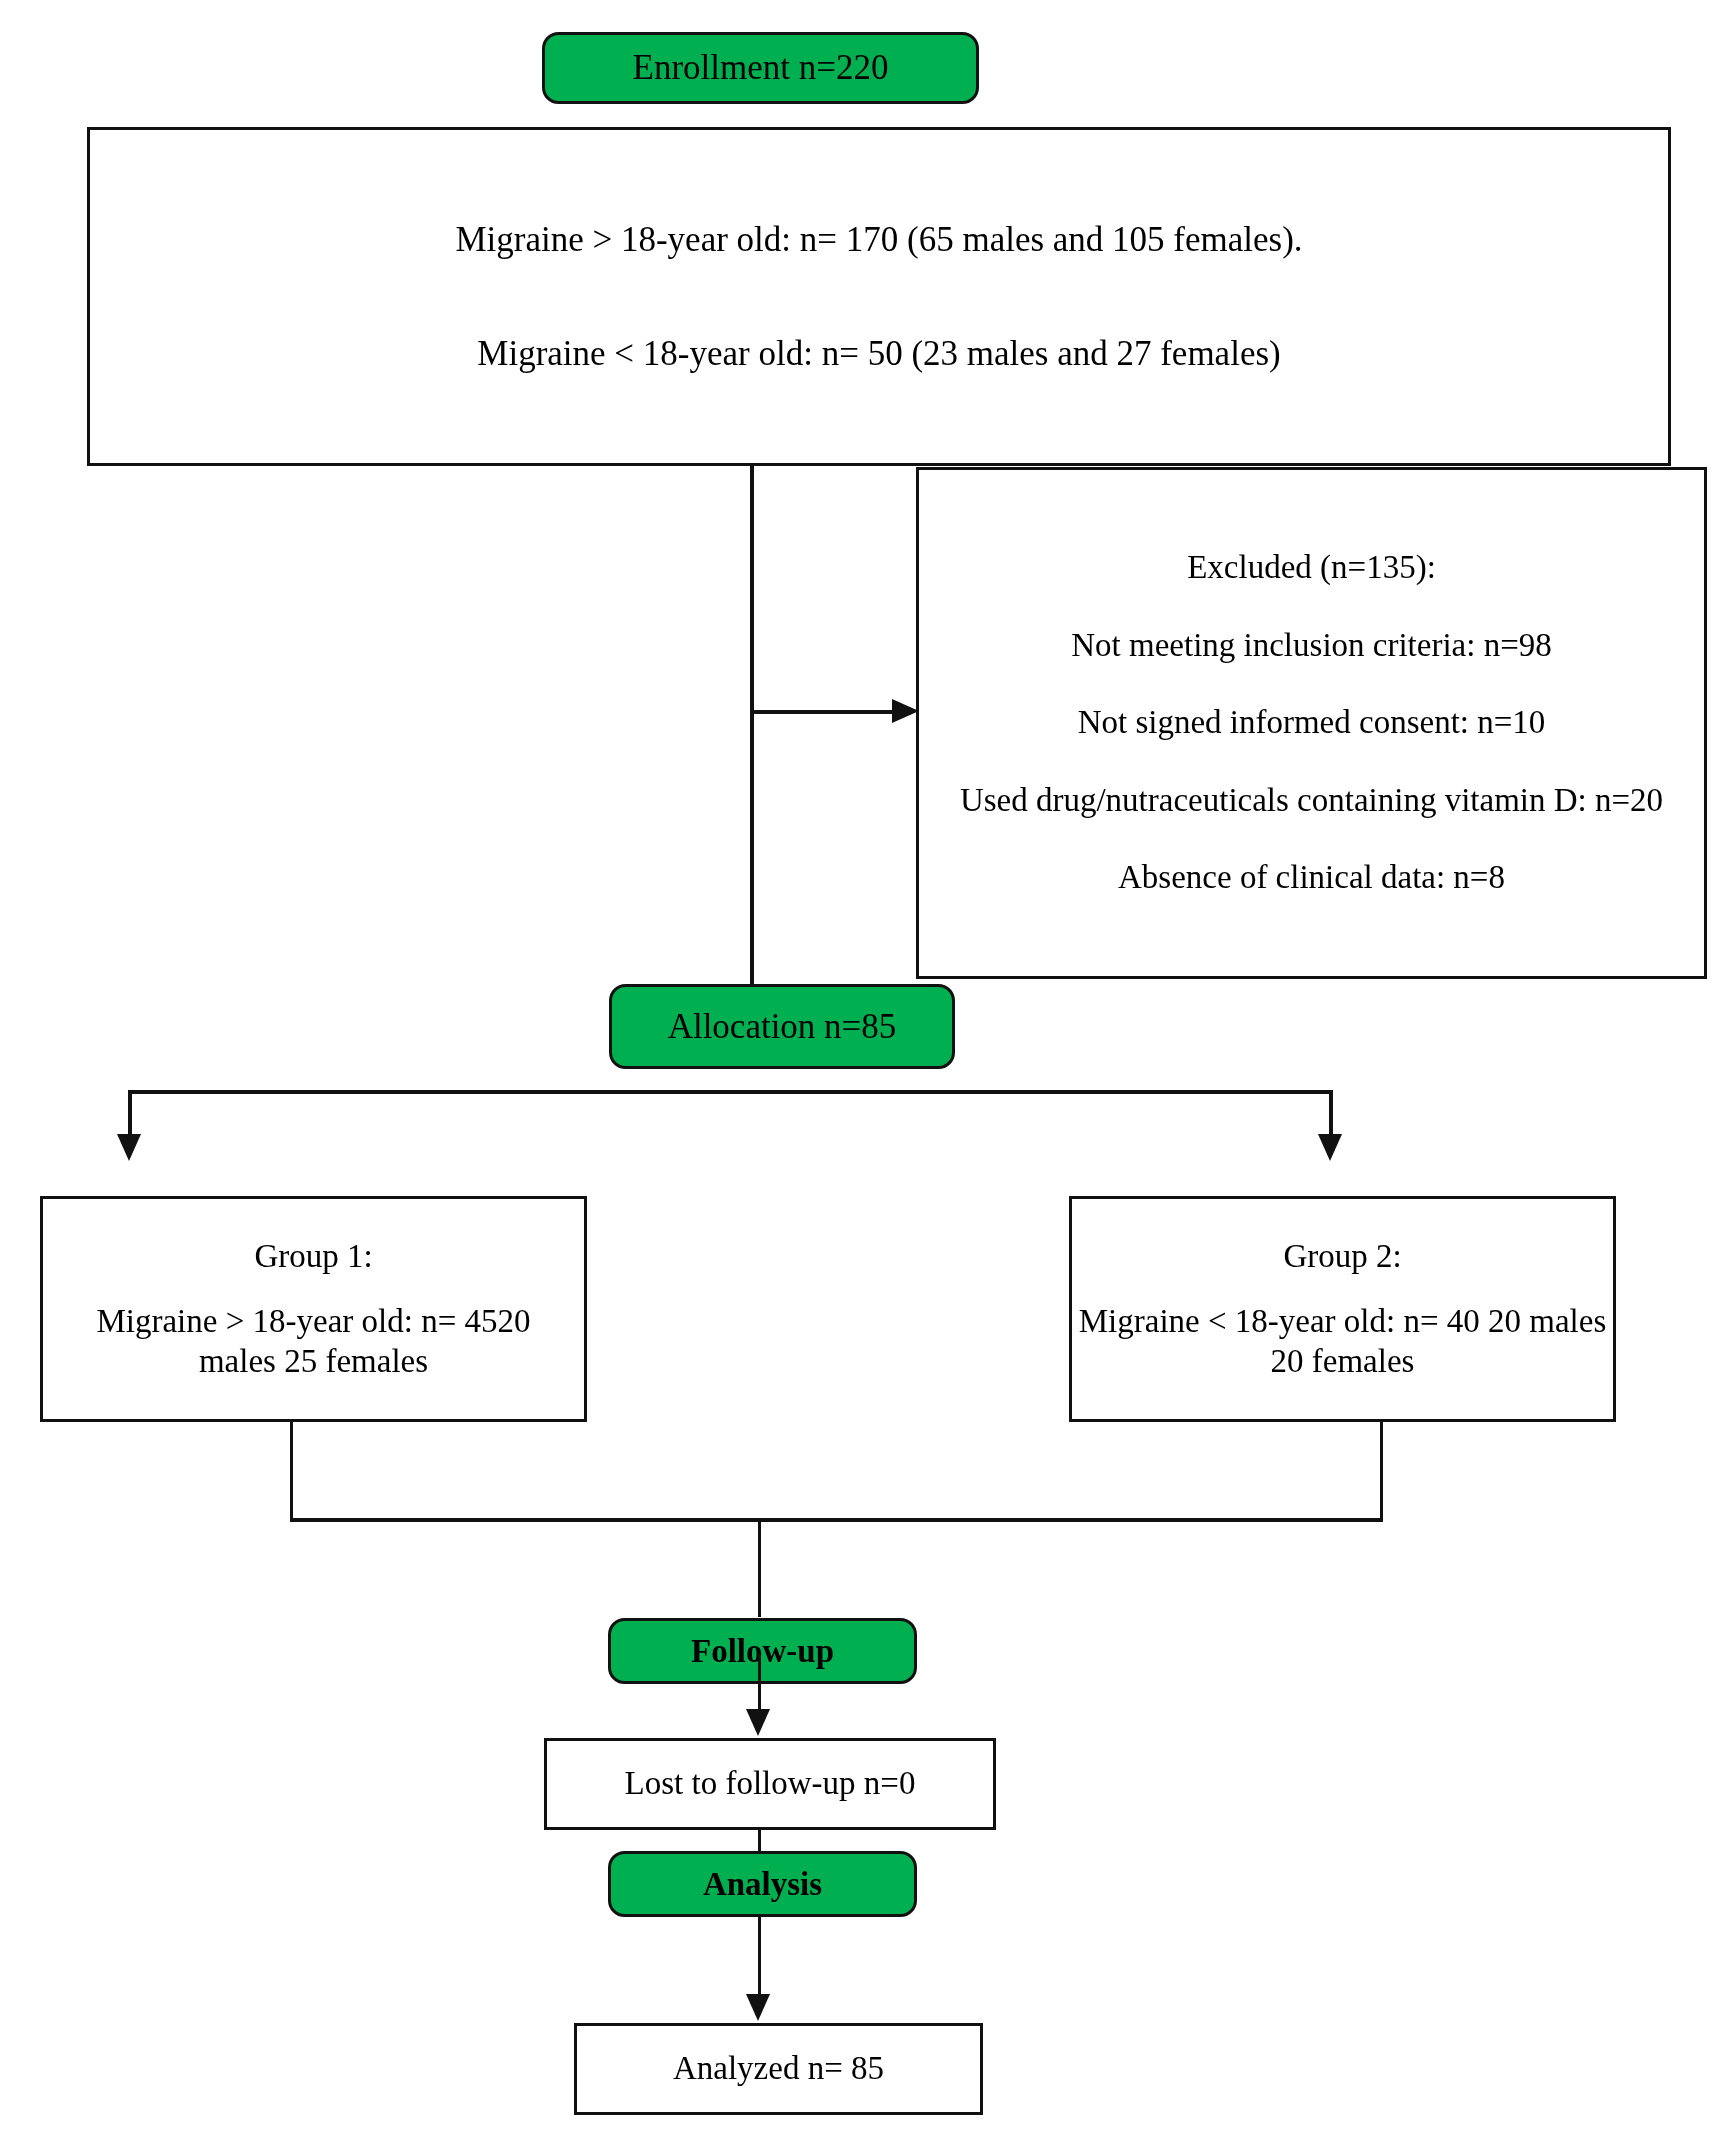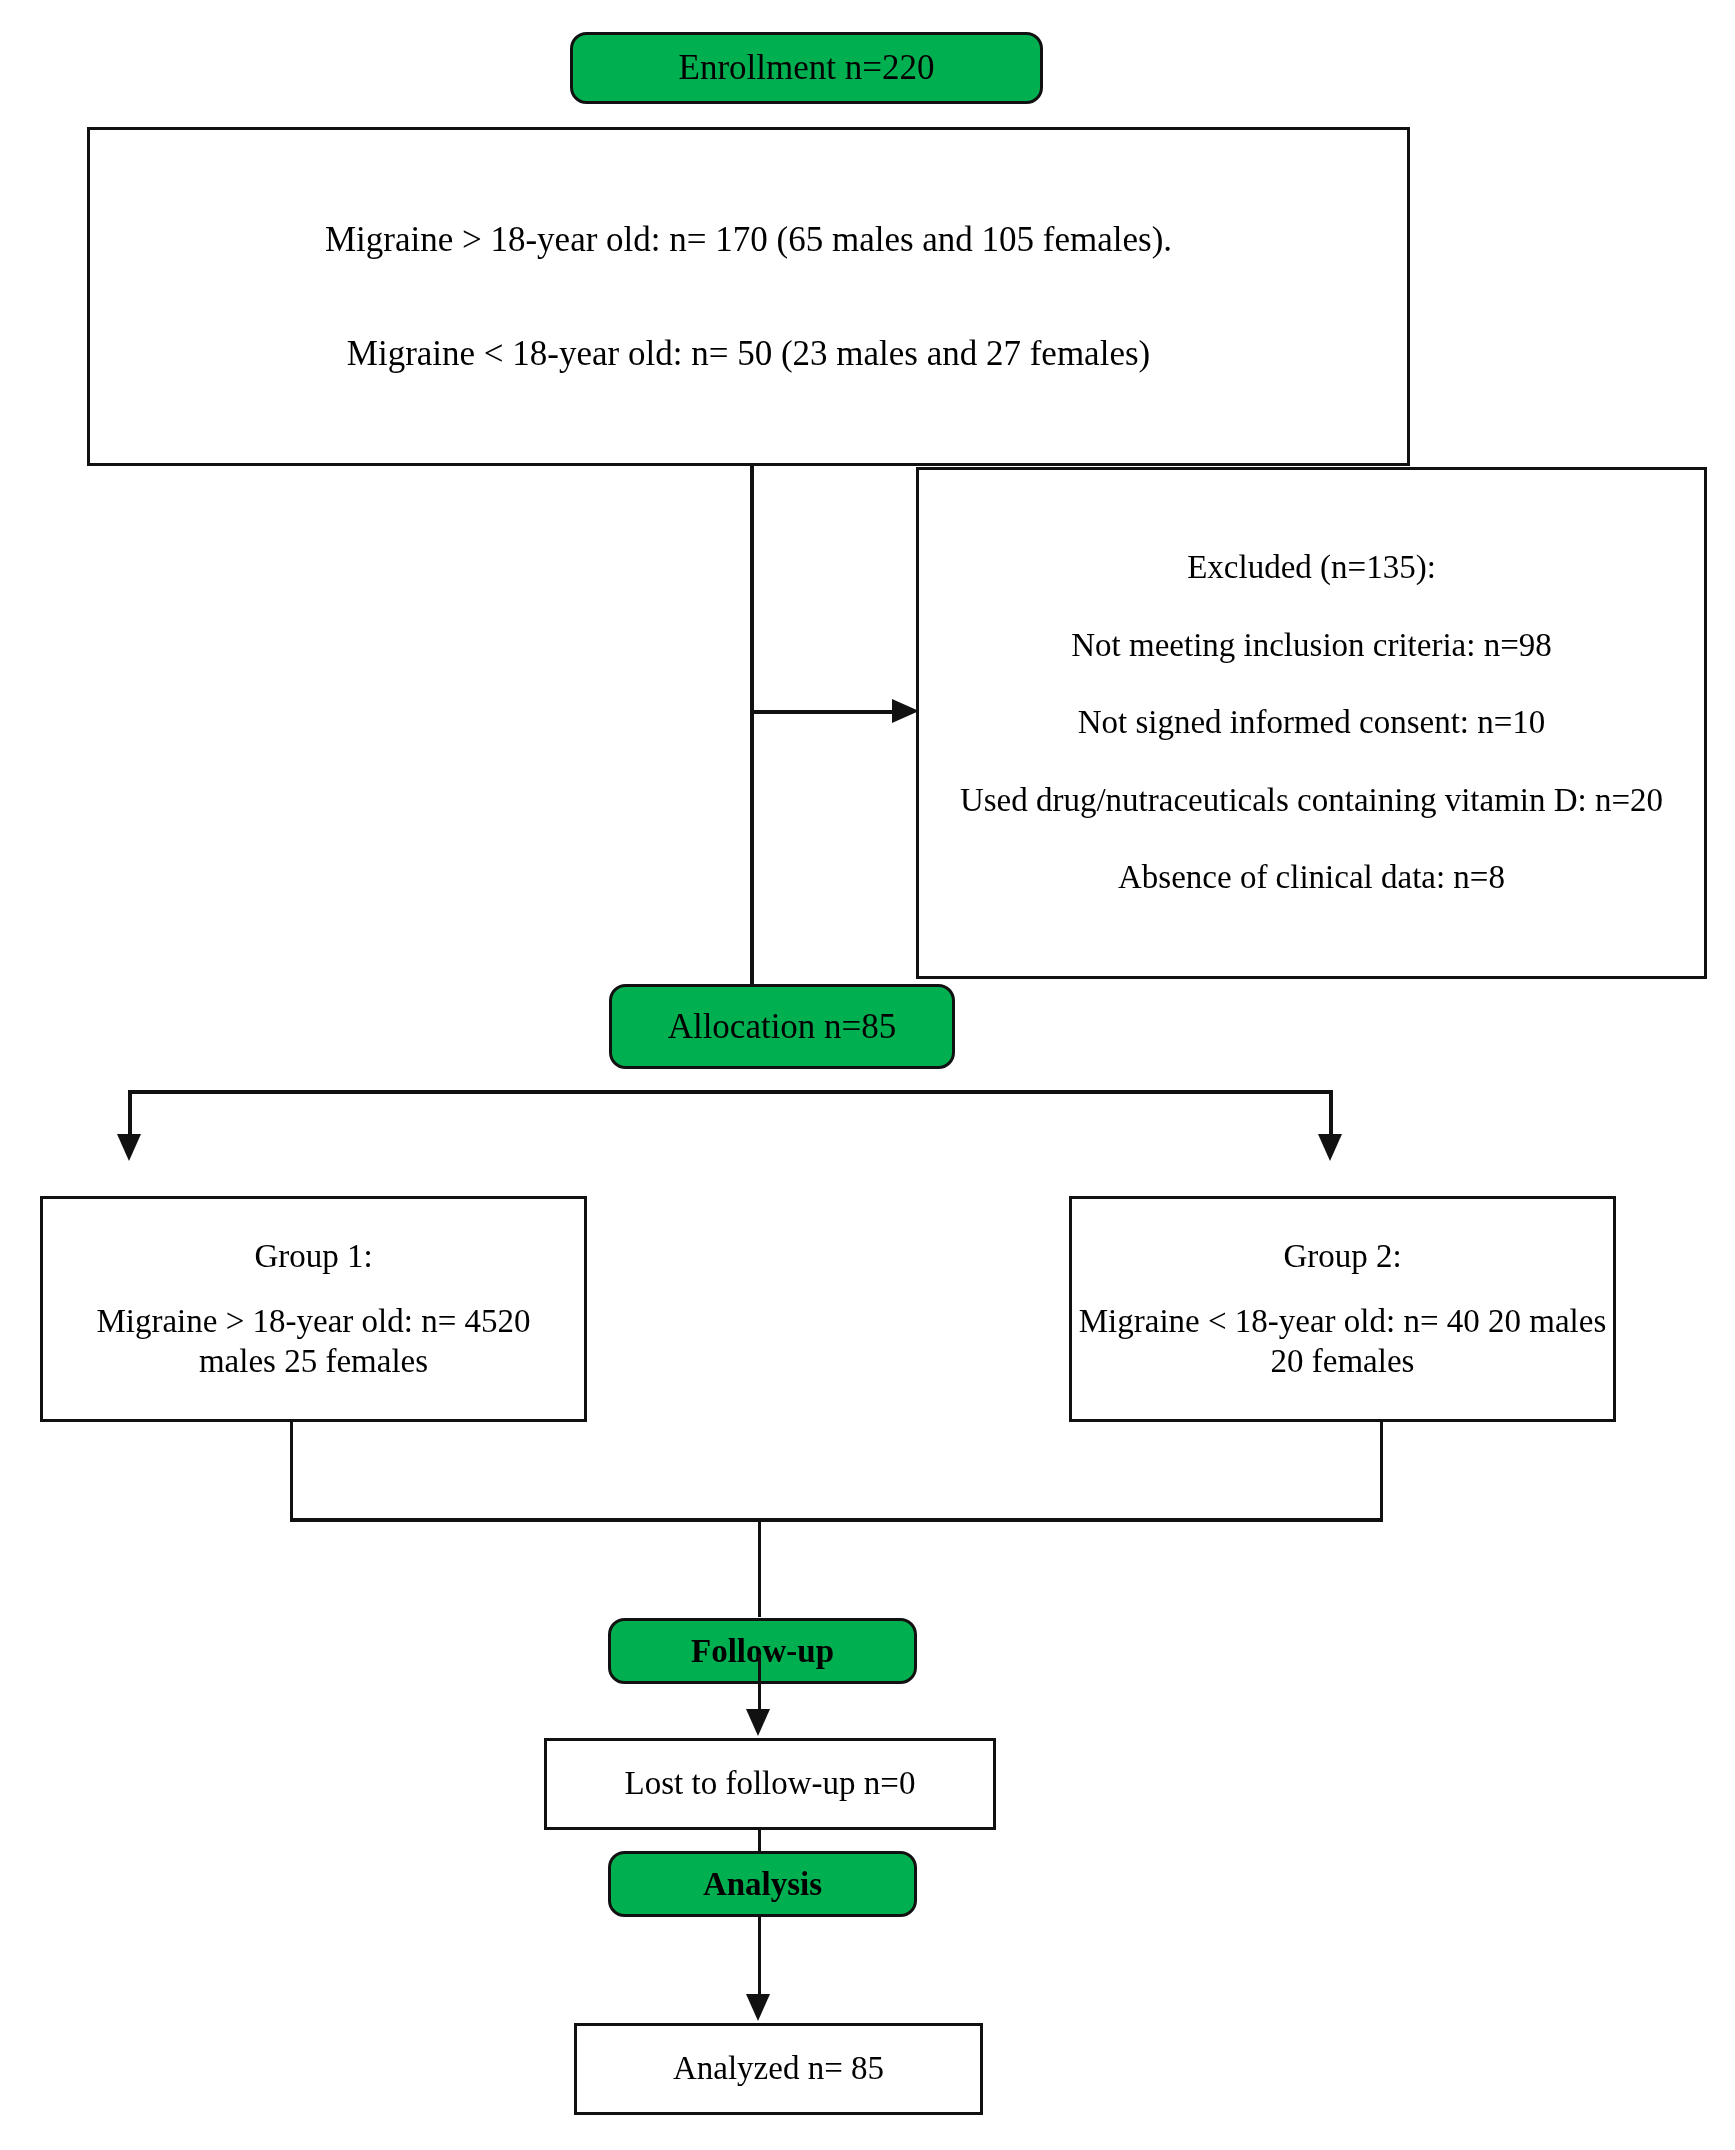--- a/index.html
+++ b/index.html
@@ -73,25 +73,25 @@
   .gap-md { height: 38px; }
   .gap-sm { height: 25.6px; }
   .stage-label { font-size: 35px; }
   .stage-label-bold { font-size: 33px; font-weight: 700; }
 </style>
 </head>
 <body>
 
 <div id="canvas">
 
-  <div class="stage" style="left:570px; top:32px; width:473px; height:72px;justify-content:center;">
+  <div class="stage" style="left:542px; top:32px; width:437px; height:72px;justify-content:center;">
     <span class="stage-label">Enrollment n=220</span>
   </div>
 
-  <div class="box" style="left:87px; top:127px; width:1323px; height:339px;">
+  <div class="box" style="left:87px; top:127px; width:1584px; height:339px;">
     <span class="txt t-46">Migraine &gt; 18-year old: n= 170 (65 males and 105 females).</span>
     <span class="gap-lg"></span>
     <span class="txt t-46">Migraine &lt; 18-year old: n= 50 (23 males and 27 females)</span>
   </div>
 
   <div class="line vline" style="left:750px; top:464px; height:520px;"></div>
 
   <div class="line hline" style="left:750px; top:710px; width:143px;"></div>
   <div class="arrow-right" style="left:892px; top:699px;"></div>
 

